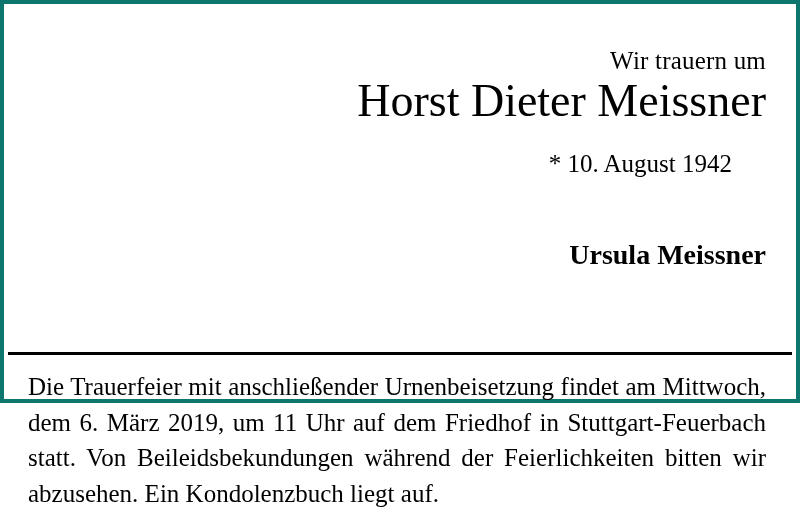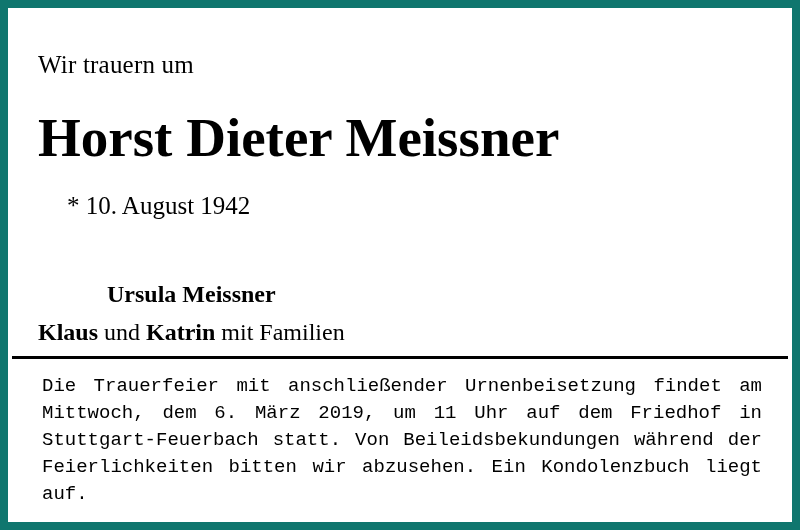--- a/index.html
+++ b/index.html
@@ -11,60 +11,58 @@
     width: 800px;
     height: 530px;
     font-family: "Liberation Serif", serif;
     color: #000000;
     overflow: hidden;
   }
   .obituary {
     position: relative;
     box-sizing: border-box;
     width: 800px;
-    height: 530px;
+    height: 403px;
     background: #ffffff;
-    border: 8px solid #0f766e;
+    border: 4px solid #0f766e;
     padding: 28px 30px 0 30px;
     display: flex;
     flex-direction: column;
-    align-items: flex-start;
+    align-items: flex-end;
   }
   .mourn-line {
     font-size: 25px;
     line-height: 1.2;
     letter-spacing: 0.2px;
     margin-top: 14px;
     text-align: center;
   }
   .deceased-name {
-    font-size: 55px;
+    font-size: 46px;
     line-height: 1.1;
-    margin-top: 28px;
     text-align: center;
     white-space: nowrap;
-    font-weight: bold;
   }
   .dates-row {
     margin-top: 22px;
     font-size: 25px;
     line-height: 1.2;
     display: flex;
     justify-content: center;
     align-items: baseline;
     white-space: nowrap;
     margin-left: 29px;
   }
   .dates-row .birth {
     margin-right: 34px;
   }
   .family-block {
     margin-top: 56px;
     text-align: center;
-    font-size: 24px;
+    font-size: 28px;
     line-height: 1.45;
   }
   .family-block .primary {
     font-weight: bold;
     display: block;
   }
   .family-block .secondary {
     display: block;
     margin-top: 4px;
   }
@@ -74,50 +72,48 @@
   .divider {
     position: absolute;
     left: 4px;
     right: 4px;
     top: 348px;
     height: 3px;
     background: #000000;
   }
   .notice {
     position: absolute;
-    left: 34px;
+    left: 24px;
     right: 30px;
     top: 365px;
-    font-size: 19px;
+    font-size: 25px;
     line-height: 1.42;
     text-align: justify;
     text-justify: inter-word;
     hyphens: none;
-    font-family: Liberation Mono, monospace;
   }
   .notice p {
     margin: 0;
   }
 </style>
 </head>
 <body>
 
 <div class="obituary">
 
   <div class="mourn-line">Wir trauern um</div>
 
   <div class="deceased-name">Horst Dieter Meissner</div>
 
   <div class="dates-row">
     <span class="birth">* 10. August 1942</span>
   </div>
 
   <div class="family-block">
     <span class="primary">Ursula Meissner</span>
-    <span class="secondary"><b>Klaus</b><span> und </span><b>Katrin</b><span> mit Familien</span></span>
   </div>
 
   <div class="divider"></div>
 
   <div class="notice">
     <p>Die Trauerfeier mit anschließender Urnenbeisetzung findet am Mittwoch, dem 6. März 2019, um 11 Uhr auf dem Friedhof in Stuttgart-Feuerbach statt. Von Beileidsbekundungen während der Feierlichkeiten bitten wir abzusehen. Ein Kondolenzbuch liegt auf.</p>
   </div>
 
 </div>
 

